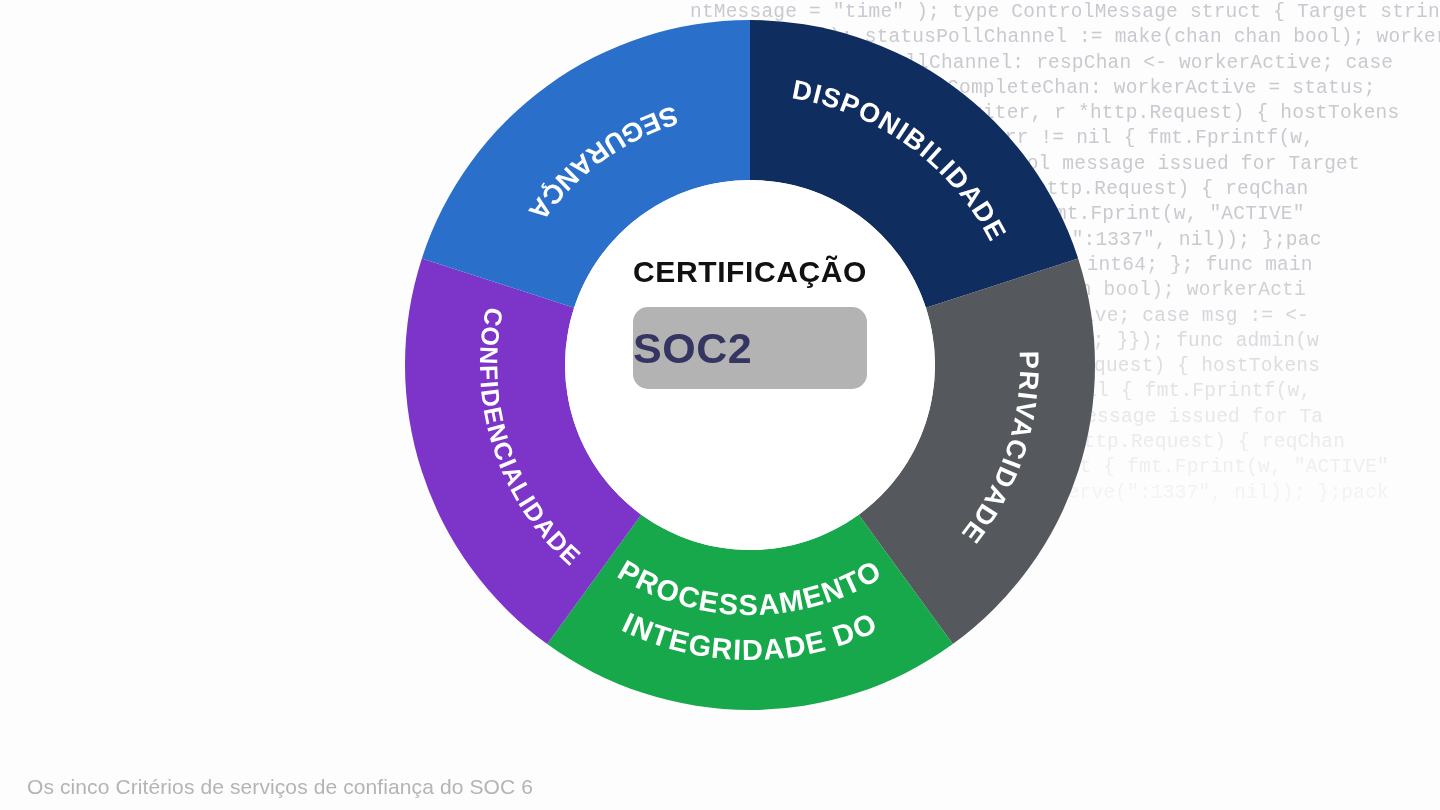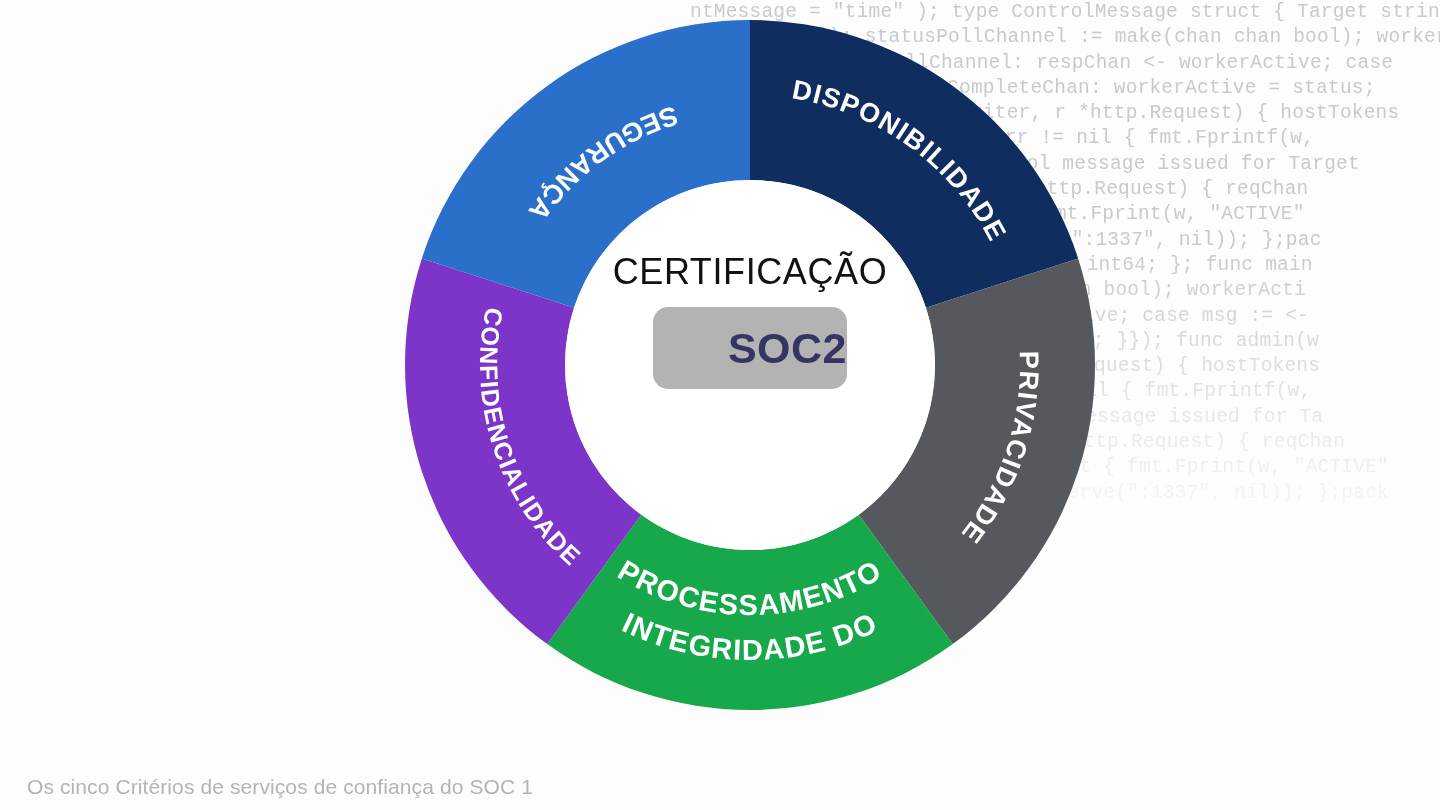--- a/index.html
+++ b/index.html
@@ -56,35 +56,35 @@
   
   #center-stack {
     position: absolute;
     left: 565px;
     top: 255px;
     width: 370px;
     text-align: center;
   }
   #cert-title {
     font-family: "Liberation Sans", sans-serif;
-    font-size: 36px;
-    font-weight: normal;
+    font-size: 30px;
+    font-weight: bold;
     color: #111111;
     letter-spacing: 0.6px;
     line-height: 34px;
   }
   #soc-badge {
     margin: 18px auto 0 auto;
-    width: 194px;
+    width: 234px;
     height: 82px;
     border-radius: 15px;
     background: #b3b3b3;
     display: flex;
     align-items: center;
-    justify-content: flex-end;
+    justify-content: flex-start;
   }
   #soc-badge-text {
     font-family: "Liberation Sans", sans-serif;
     font-size: 43px;
     font-weight: bold;
     color: #353561;
     letter-spacing: 0.5px;
   }
 
   
@@ -145,16 +145,16 @@
     </svg>
   </div>
 
   <div id="center-stack">
     <div id="cert-title">CERTIFICAÇÃO</div>
     <div id="soc-badge">
       <span id="soc-badge-text">SOC2</span>
     </div>
   </div>
 
-  <div id="caption">Os cinco Critérios de serviços de confiança do SOC 1</div>
+  <div id="caption">Os cinco Critérios de serviços de confiança do SOC 6</div>
 
 
 </div>
 
 </body></html>

